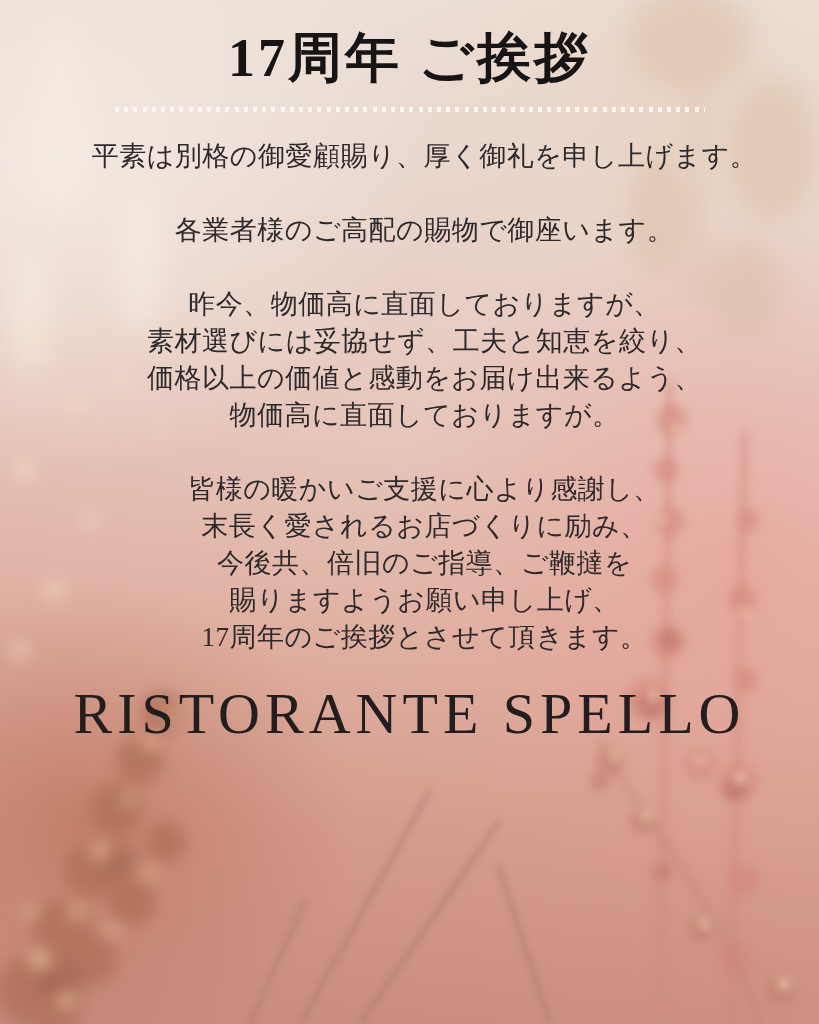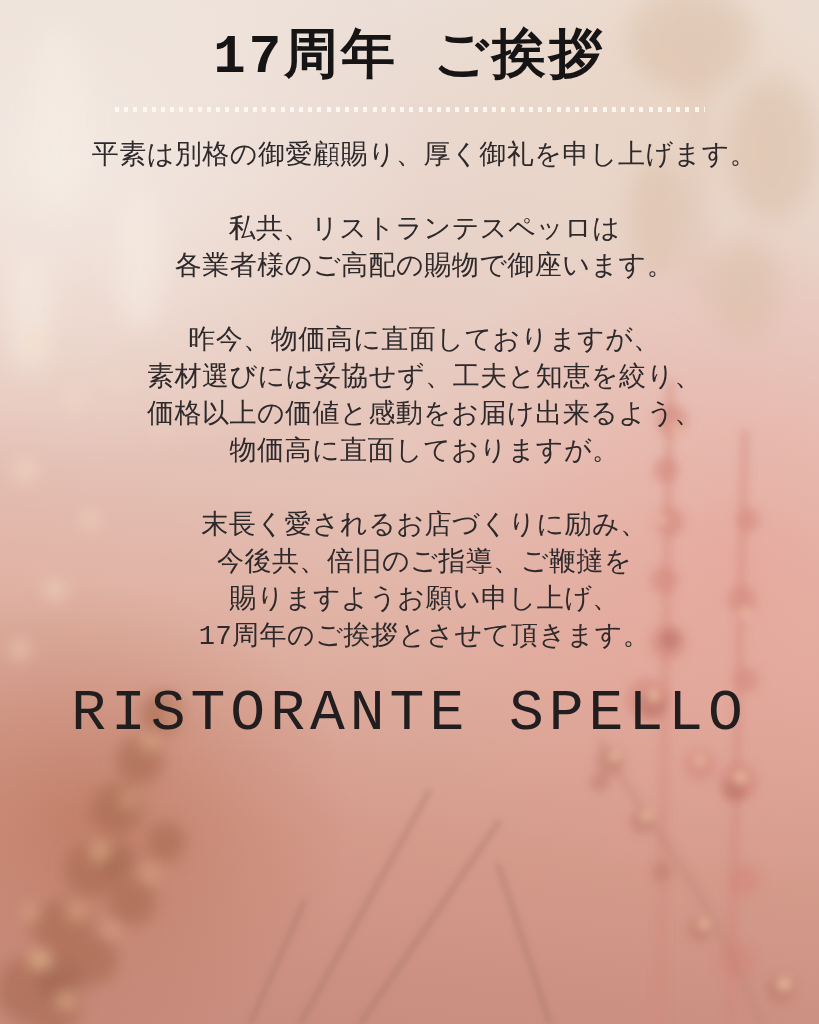--- a/index.html
+++ b/index.html
@@ -2,21 +2,21 @@
 <html lang="ja"><head>
 <meta charset="utf-8">
 <title>17周年 ご挨拶</title>
 <style>
   html,body{margin:0;padding:0;background:#555;}
   .poster{
     position:relative;
     width:819px;height:1024px;
     margin:0 auto;
     overflow:hidden;
-    font-family:Liberation Mono, monospace;
+    font-family:Liberation Serif, serif;
   }
   
   .bg{
     position:absolute;inset:0;
     background:
       radial-gradient(46% 32% at 10% 80%, rgba(178,104,76,0.50), rgba(178,104,76,0) 72%),
       radial-gradient(58% 46% at 90% 55%, rgba(233,155,145,0.55), rgba(233,155,145,0) 74%),
       radial-gradient(50% 34% at 82% 9%,  rgba(233,211,194,0.75), rgba(233,211,194,0) 70%),
       radial-gradient(62% 40% at 6% 16%,  rgba(246,239,232,0.80), rgba(246,239,232,0) 76%),
       linear-gradient(186deg,#ece1d9 0%,#e9d6cd 20%,#e6c5ba 44%,#dfb0a2 62%,#d49a8a 80%,#c78b7c 100%);
@@ -202,33 +202,33 @@
 
     <h1 class="title">17周年 ご挨拶</h1>
 
     <div class="divider"></div>
 
     <div class="para para-first">
       <div class="line">平素は別格の御愛顧賜り、厚く御礼を申し上げます。</div>
     </div>
 
     <div class="para">
-      <div class="line">私共、リストランテスペッロは</div>
       <div class="line">各業者様のご高配の賜物で御座います。</div>
     </div>
 
 
     <div class="para">
       <div class="line">昨今、物価高に直面しておりますが、</div>
       <div class="line">素材選びには妥協せず、工夫と知恵を絞り、</div>
       <div class="line">価格以上の価値と感動をお届け出来るよう、</div>
       <div class="line">物価高に直面しておりますが。</div>
     </div>
 
     <div class="para">
+      <div class="line">皆様の暖かいご支援に心より感謝し、</div>
       <div class="line">末長く愛されるお店づくりに励み、</div>
       <div class="line">今後共、倍旧のご指導、ご鞭撻を</div>
       <div class="line">賜りますようお願い申し上げ、</div>
       <div class="line">17周年のご挨拶とさせて頂きます。</div>
     </div>
 
     <div class="signature">RISTORANTE SPELLO</div>
 
   </div>
 </div>

